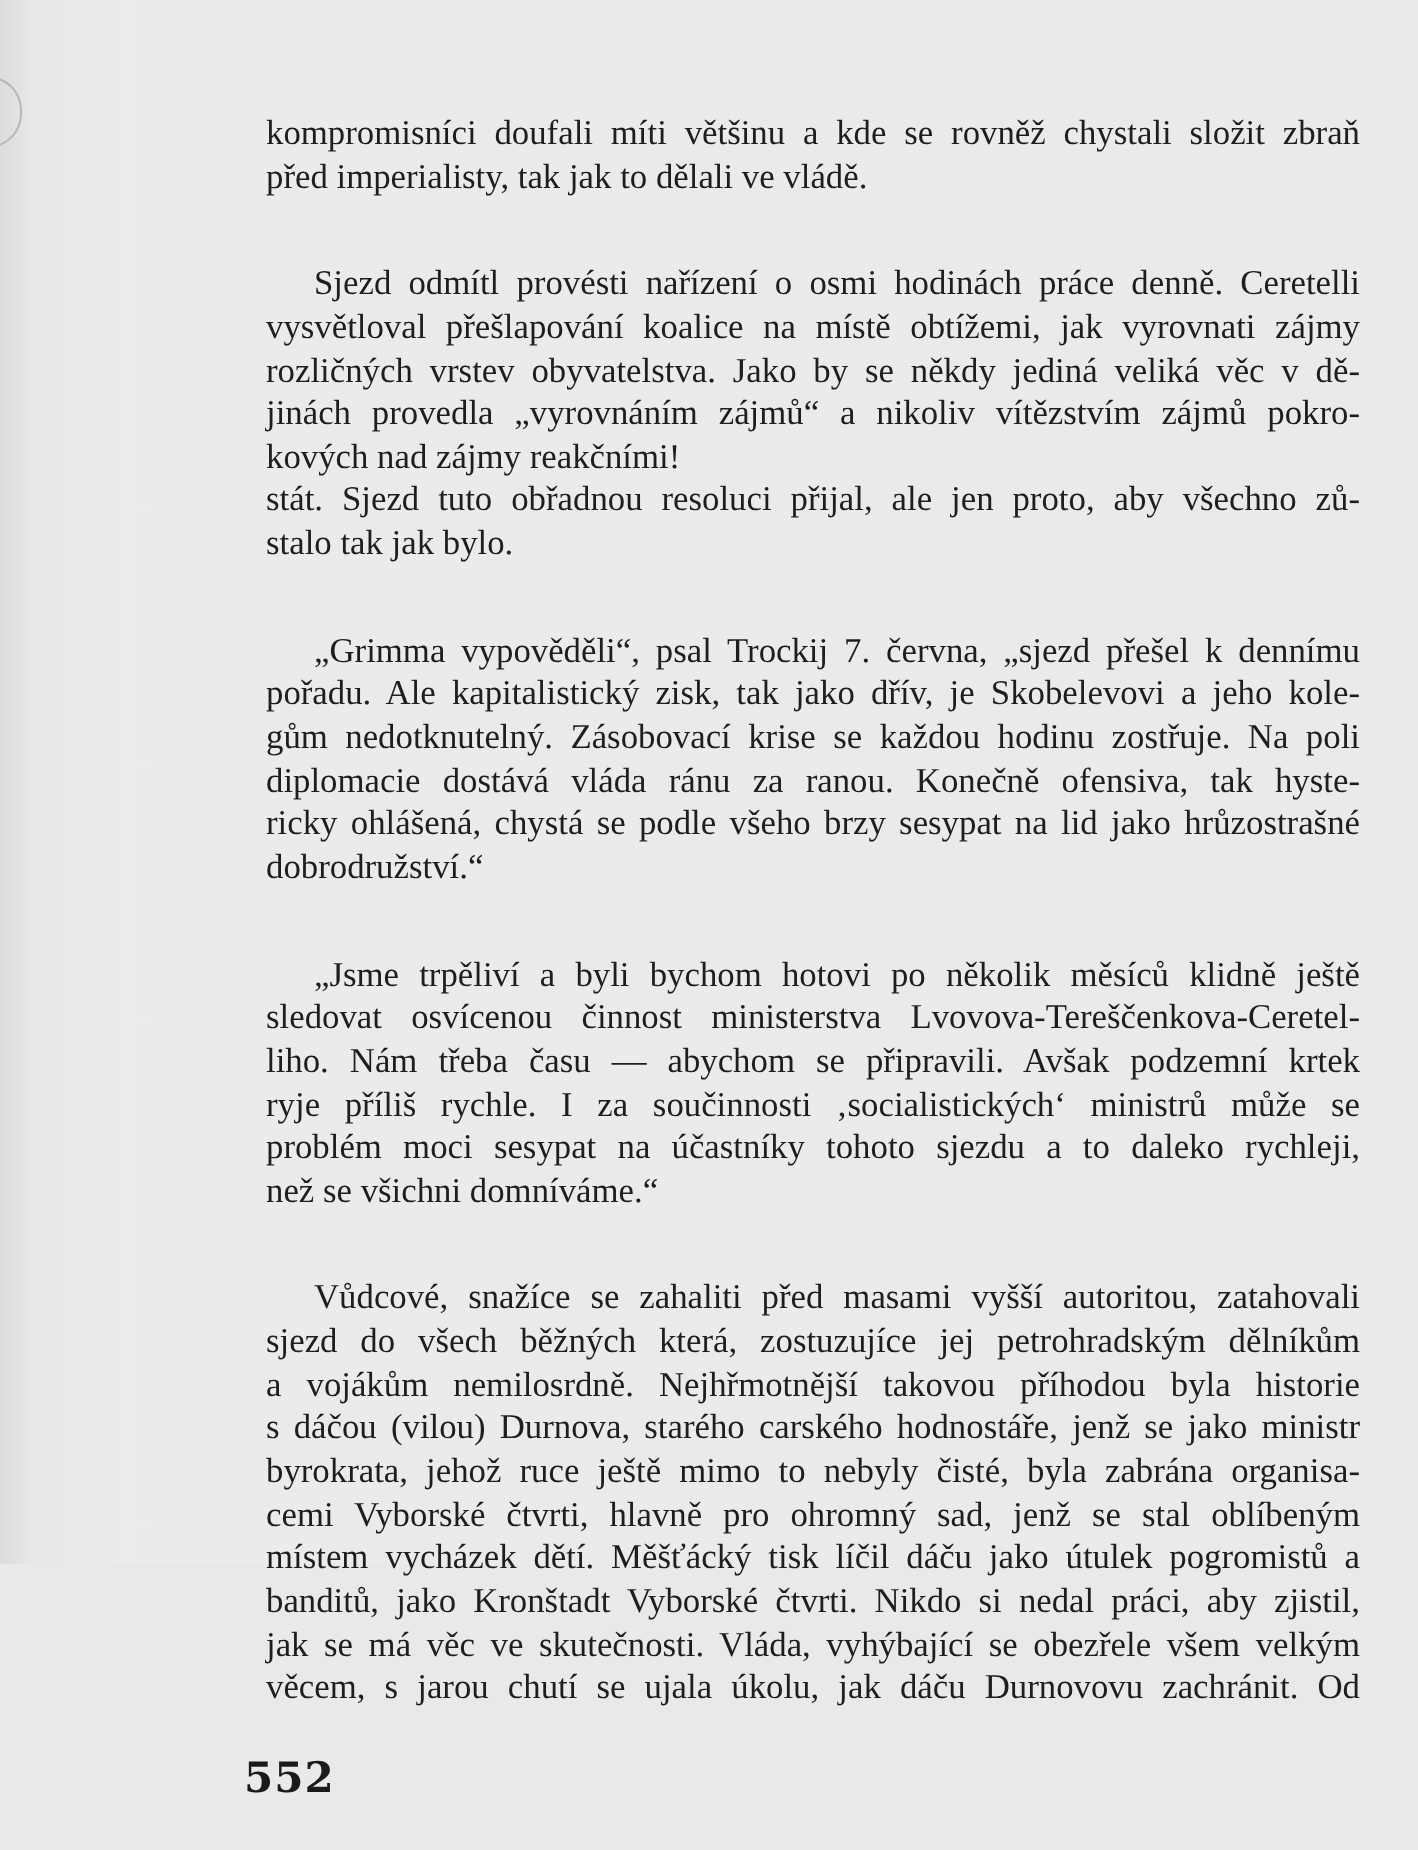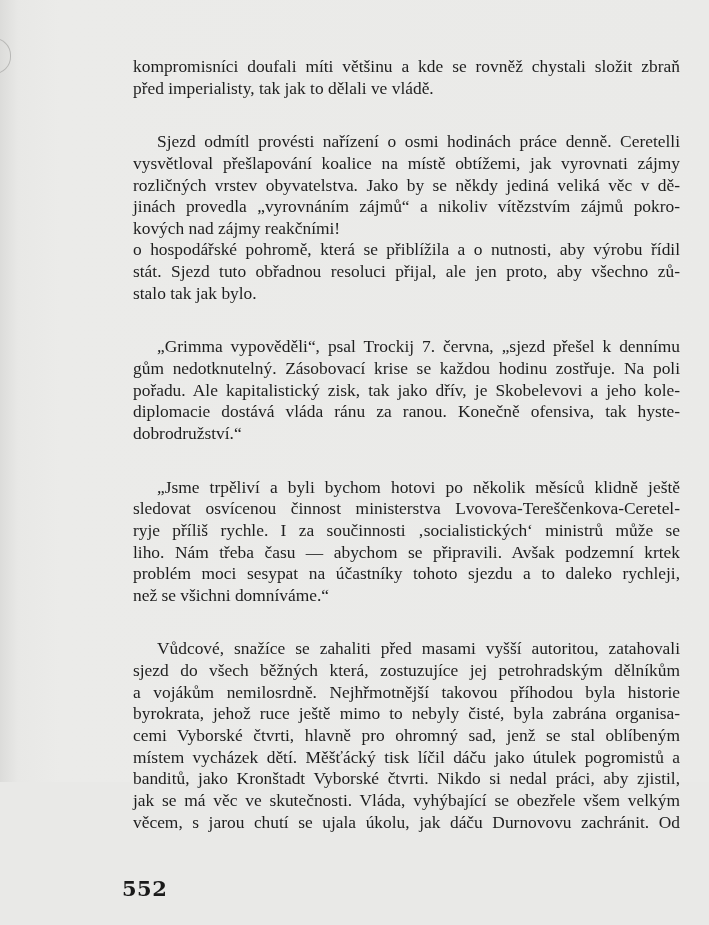--- a/index.html
+++ b/index.html
@@ -47,43 +47,44 @@
         <span class="line last">před imperialisty, tak jak to dělali ve vládě.</span>
       </div>
       <div>
         <span class="line indent">Sjezd odmítl provésti nařízení o osmi hodinách práce denně. Ceretelli</span>
         <span class="line">vysvětloval přešlapování koalice na místě obtížemi, jak vyrovnati zájmy</span>
         <span class="line">rozličných vrstev obyvatelstva. Jako by se někdy jediná veliká věc v dě-</span>
         <span class="line">jinách provedla „vyrovnáním zájmů“ a nikoliv vítězstvím zájmů pokro-</span>
         <span class="line last">kových nad zájmy reakčními!</span>
       </div>
       <div>
-        <span class="line">o hospodářské pohromě, která se přiblížila a o nutnosti, aby výrobu řídil</span>
         <span class="line">stát. Sjezd tuto obřadnou resoluci přijal, ale jen proto, aby všechno zů-</span>
         <span class="line last">stalo tak jak bylo.</span>
       </div>
       <div>
         <span class="line indent">„Grimma vypověděli“, psal Trockij 7. června, „sjezd přešel k dennímu</span>
+        <span class="line">pořadu. Ale kapitalistický zisk, tak jako dřív, je Skobelevovi a jeho kole-</span>
         <span class="line">gům nedotknutelný. Zásobovací krise se každou hodinu zostřuje. Na poli</span>
-        <span class="line">pořadu. Ale kapitalistický zisk, tak jako dřív, je Skobelevovi a jeho kole-</span>
         <span class="line">diplomacie dostává vláda ránu za ranou. Konečně ofensiva, tak hyste-</span>
+        <span class="line">ricky ohlášená, chystá se podle všeho brzy sesypat na lid jako hrůzostrašné</span>
         <span class="line last">dobrodružství.“</span>
       </div>
       <div>
         <span class="line indent">„Jsme trpěliví a byli bychom hotovi po několik měsíců klidně ještě</span>
         <span class="line">sledovat osvícenou činnost ministerstva Lvovova-Tereščenkova-Ceretel-</span>
+        <span class="line">liho. Nám třeba času — abychom se připravili. Avšak podzemní krtek</span>
         <span class="line">ryje příliš rychle. I za součinnosti ‚socialistických‘ ministrů může se</span>
-        <span class="line">liho. Nám třeba času — abychom se připravili. Avšak podzemní krtek</span>
         <span class="line">problém moci sesypat na účastníky tohoto sjezdu a to daleko rychleji,</span>
         <span class="line last">než se všichni domníváme.“</span>
       </div>
       <div>
         <span class="line indent">Vůdcové, snažíce se zahaliti před masami vyšší autoritou, zatahovali</span>
         <span class="line">sjezd do všech běžných která, zostuzujíce jej petrohradským dělníkům</span>
         <span class="line">a vojákům nemilosrdně. Nejhřmotnější takovou příhodou byla historie</span>
+        <span class="line">s dáčou (vilou) Durnova, starého carského hodnostáře, jenž se jako ministr</span>
         <span class="line">byrokrata, jehož ruce ještě mimo to nebyly čisté, byla zabrána organisa-</span>
         <span class="line">cemi Vyborské čtvrti, hlavně pro ohromný sad, jenž se stal oblíbeným</span>
         <span class="line">místem vycházek dětí. Měšťácký tisk líčil dáču jako útulek pogromistů a</span>
         <span class="line">banditů, jako Kronštadt Vyborské čtvrti. Nikdo si nedal práci, aby zjistil,</span>
         <span class="line">jak se má věc ve skutečnosti. Vláda, vyhýbající se obezřele všem velkým</span>
         <span class="line">věcem, s jarou chutí se ujala úkolu, jak dáču Durnovovu zachránit. Od</span>
       </div>
     </div>
   <div class="page-number">552</div>
 </div>

